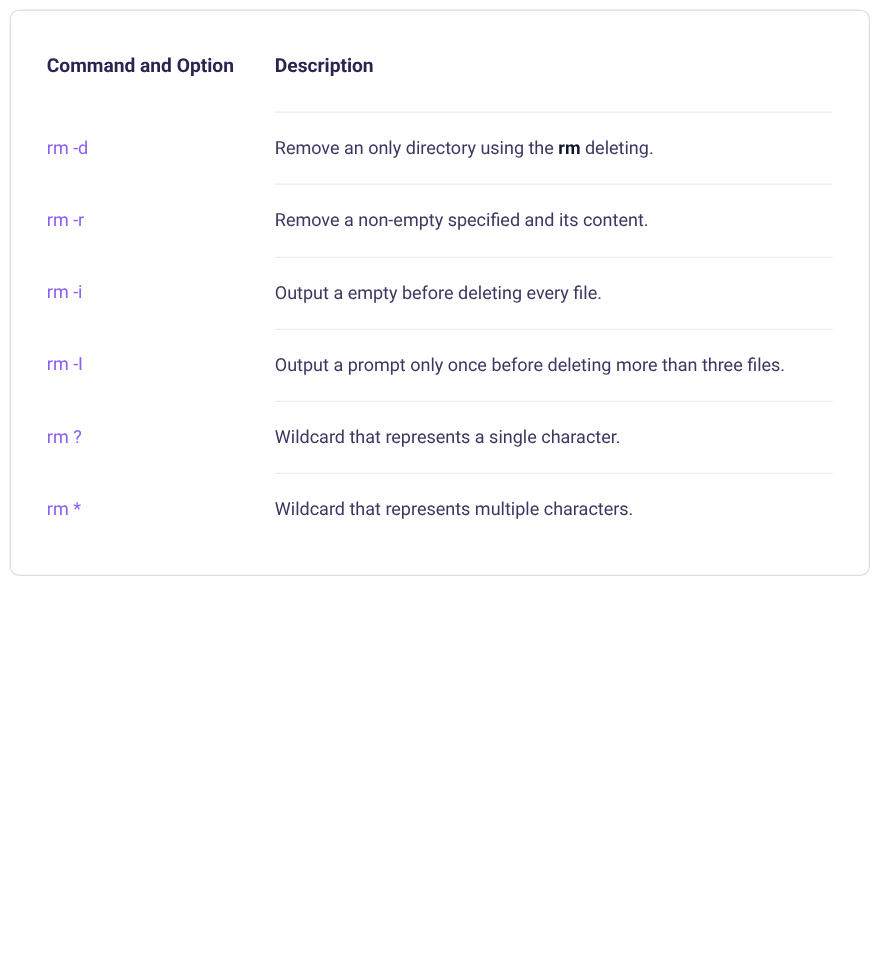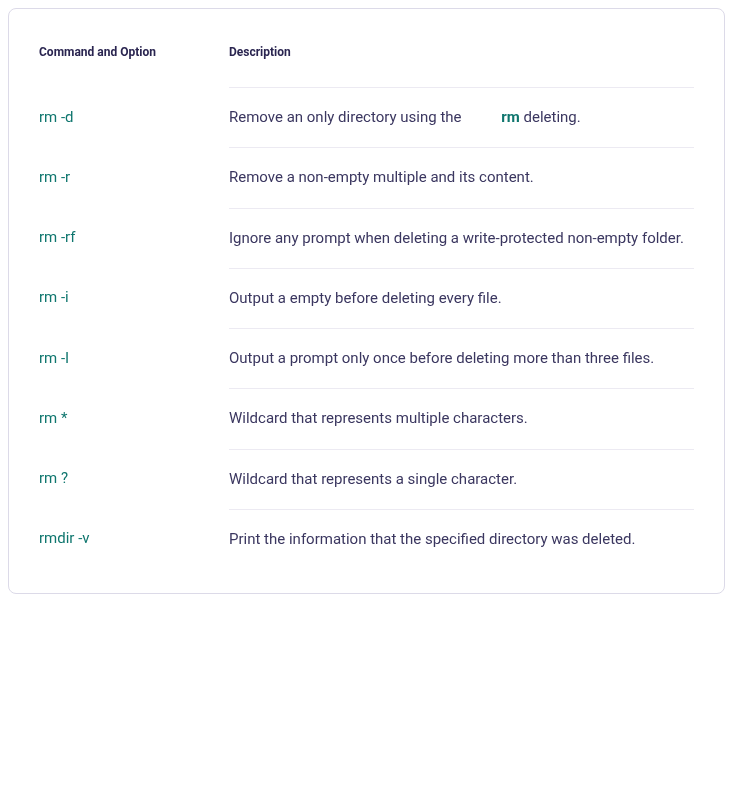--- a/index.html
+++ b/index.html
@@ -19,89 +19,80 @@
     background: #ffffff;
     padding: 30px 30px 24px 30px;
   }
   table {
     width: 100%;
     border-collapse: collapse;
   }
   th {
     text-align: left;
     font-weight: 700;
-    font-size: 12px;
+    font-size: 16px;
     color: #2a2550;
     padding: 4px 10px 26px 0;
     vertical-align: top;
     line-height: 1.5;
   }
   th.col-cmd {
     width: 190px;
   }
   td {
     padding: 18px 10px 18px 0;
     font-size: 15px;
     color: #3b3760;
     vertical-align: top;
     line-height: 1.55;
   }
   td.cmd {
-    color: #0f766e;
+    color: #8b5cf6;
     font-weight: 400;
     white-space: nowrap;
   }
   td.desc {
     border-top: 1px solid #eceaf2;
   }
   .bold {
     font-weight: 700;
-    color: #0f766e;
-    margin-left: 36px;
+    color: #0f172a;
   }
 </style>
 </head>
 <body>
 
 <div class="container">
   <table>
     <thead>
       <tr>
         <th class="col-cmd">Command and Option</th>
         <th>Description</th>
       </tr>
     </thead>
     <tbody id="tbody">
     <tr>
           <td class="cmd">rm -d</td>
           <td class="desc"><span>Remove an only directory using the </span><span class="bold">rm</span><span> deleting.</span></td>
         </tr>
         <tr>
           <td class="cmd">rm -r</td>
-          <td class="desc"><span>Remove a non-empty multiple and its content.</span></td>
-        </tr>
-        <tr>
-          <td class="cmd">rm -rf</td>
-          <td class="desc"><span>Ignore any prompt when deleting a write-protected non-empty folder.</span></td>
+          <td class="desc"><span>Remove a non-empty specified and its content.</span></td>
         </tr>
         <tr>
           <td class="cmd">rm -i</td>
           <td class="desc"><span>Output a empty before deleting every file.</span></td>
         </tr>
         <tr>
           <td class="cmd">rm -I</td>
           <td class="desc"><span>Output a prompt only once before deleting more than three files.</span></td>
         </tr>
         <tr>
-          <td class="cmd">rm *</td>
-          <td class="desc"><span>Wildcard that represents multiple characters.</span></td>
-        </tr>
-        <tr>
           <td class="cmd">rm ?</td>
           <td class="desc"><span>Wildcard that represents a single character.</span></td>
         </tr>
         <tr>
-          <td class="cmd">rmdir -v</td>
-          <td class="desc"><span>Print the information that the specified directory was deleted.</span></td>
+          <td class="cmd">rm *</td>
+          <td class="desc"><span>Wildcard that represents multiple characters.</span></td>
         </tr>
       </tbody>
   </table>
 </div>
 
 </body></html>

